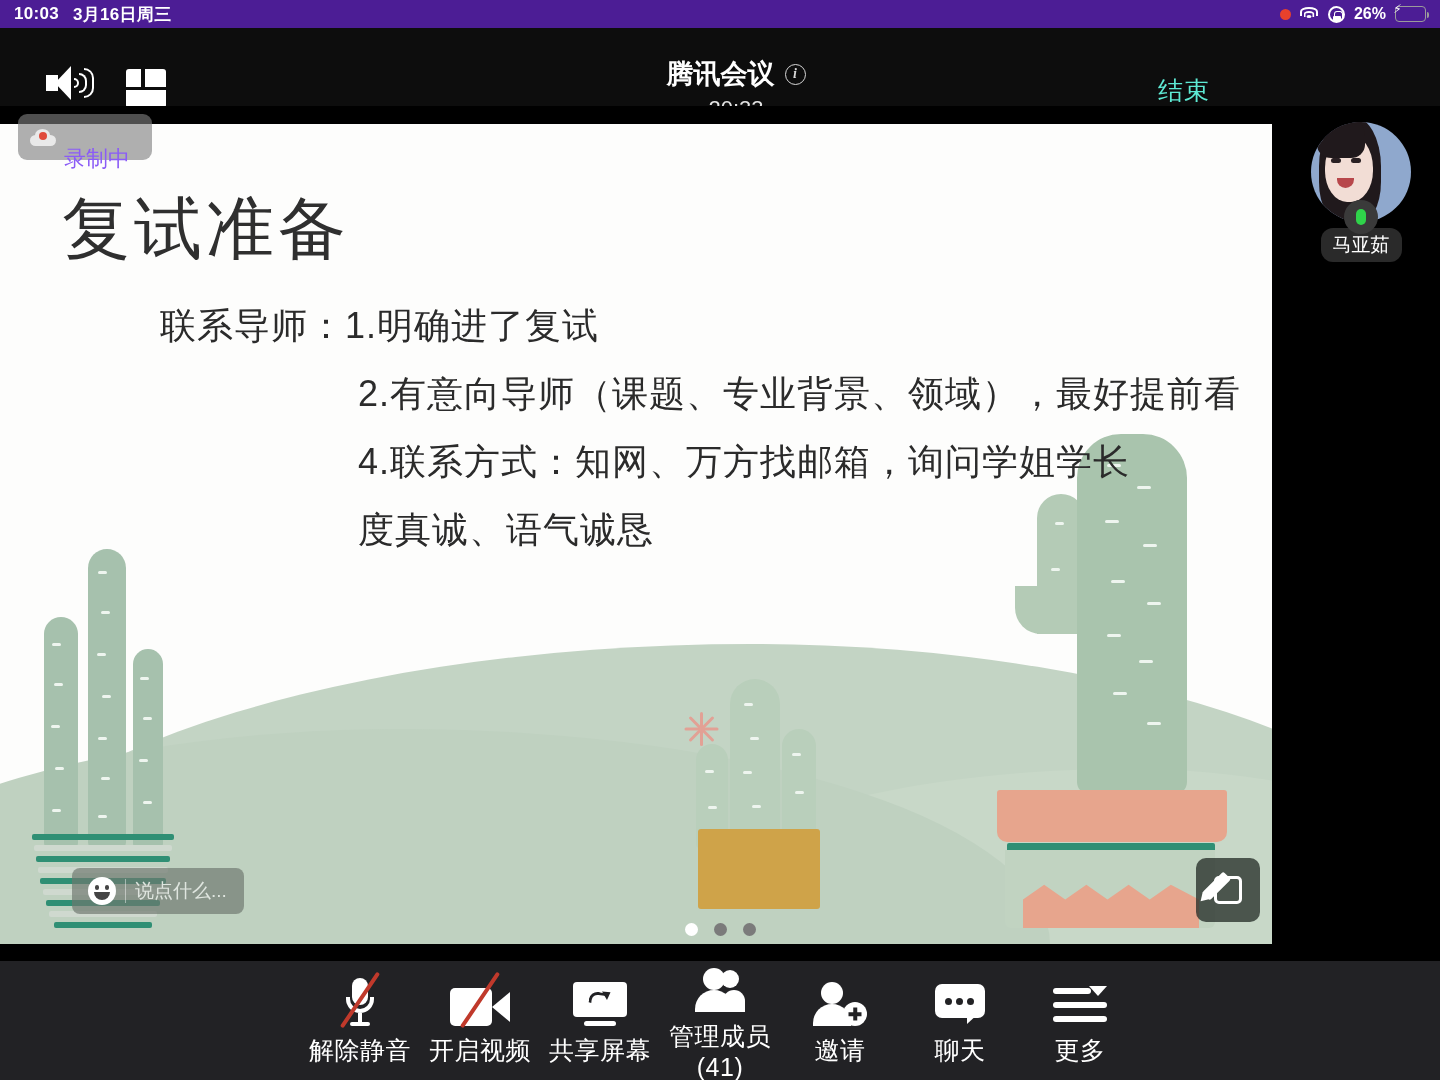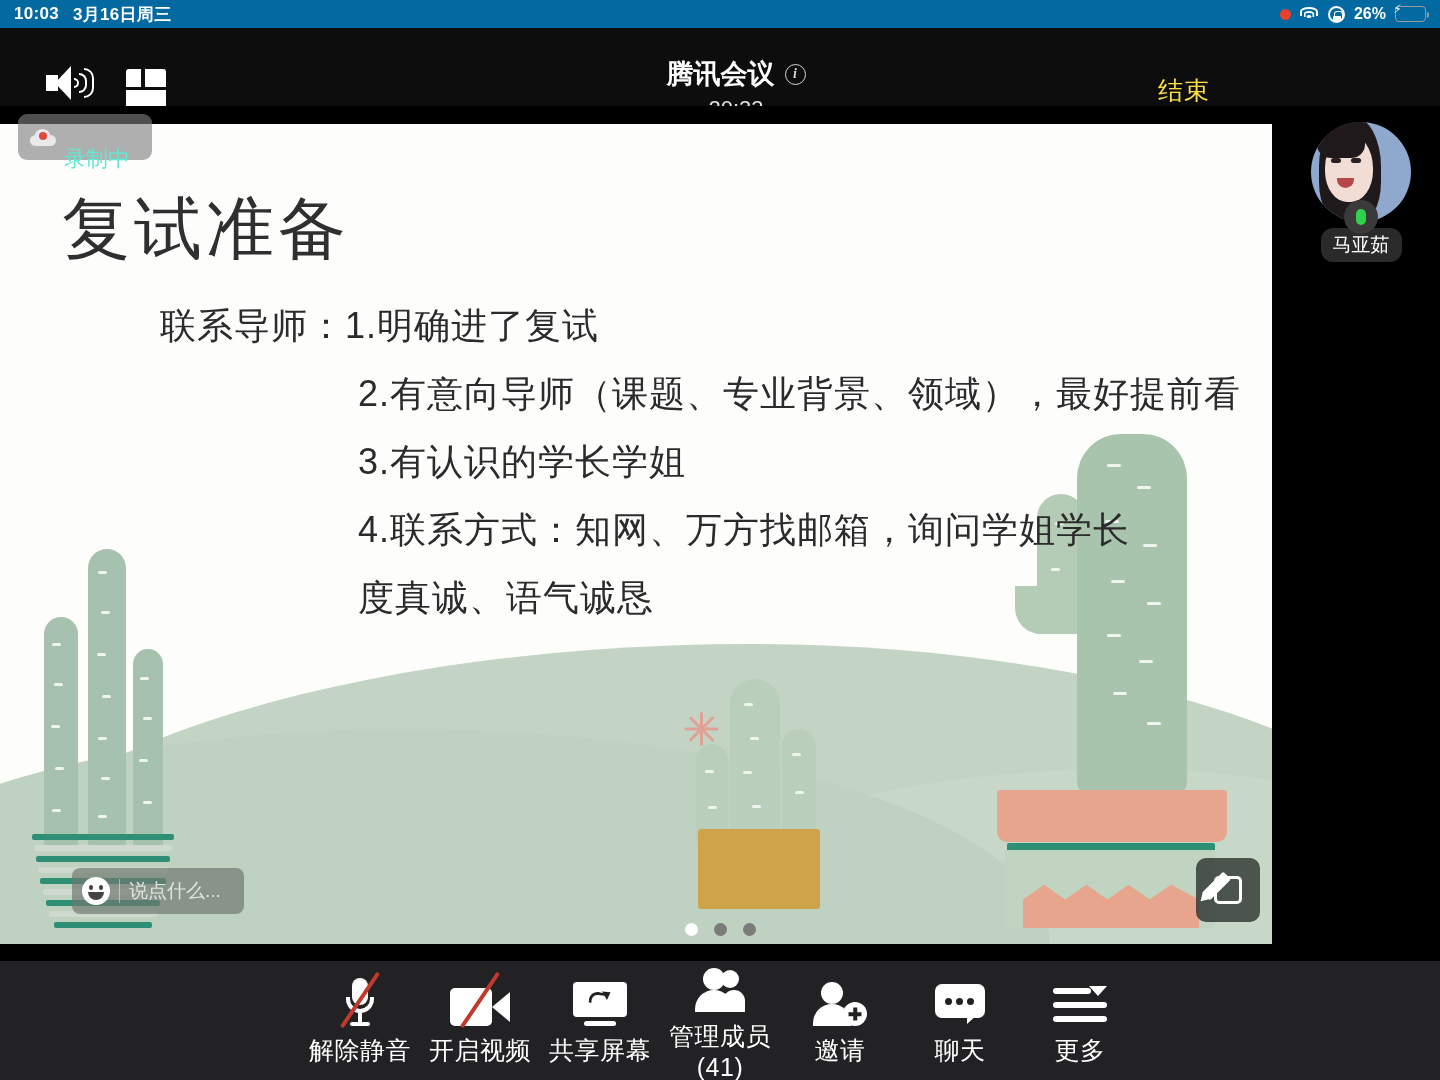--- a/index.html
+++ b/index.html
@@ -6,21 +6,21 @@
   html, body {
     width:1440px; height:1080px; overflow:hidden;
     background:#000;
     font-family:"Liberation Sans","DejaVu Sans",sans-serif;
   }
   .screen { position:relative; width:1440px; height:1080px; background:#0d0d0d; }
 
   
   .statusbar{
     position:absolute; top:0; left:0; width:1440px; height:28px;
-    background:#0369a1; color:#fff;
+    background:#4c1d95; color:#fff;
     display:flex; align-items:center; justify-content:space-between;
     padding:0 14px;
   }
   .sb-left{ display:flex; align-items:center; gap:14px; font-size:17px; font-weight:600; letter-spacing:.3px;}
   .sb-right{ display:flex; align-items:center; gap:9px; font-size:16px; font-weight:600;}
   .rec-dot{ width:11px;height:11px;border-radius:50%;background:#e8412c;display:inline-block;}
   .wifi-ico{ width:19px;height:15px; position:relative;}
   .wifi-ico i{ position:absolute; left:50%; transform:translateX(-50%); border:2.2px solid #fff; border-bottom:none; border-radius:50% 50% 0 0; }
   .wifi-ico i:nth-child(1){ width:18px;height:9px; top:0;}
   .wifi-ico i:nth-child(2){ width:11px;height:6px; top:4px;}
@@ -48,21 +48,21 @@
   .spk .w3{left:38px;top:2px;width:10px;height:30px;}
   .hdr-layout{ position:absolute; left:110px; top:41px; width:44px;height:40px;}
   .hdr-layout .q{position:absolute;background:#fff;}
   .hdr-layout .q1{left:0;top:0;width:15px;height:18px;border-radius:3px 0 0 0;}
   .hdr-layout .q2{left:19px;top:0;width:21px;height:18px;border-radius:0 3px 0 0;}
   .hdr-layout .q3{left:0;top:21px;width:40px;height:18px;border-radius:0 0 3px 3px;}
   .hdr-center{ position:absolute; left:0; width:1440px; top:28px; text-align:center;}
   .hdr-title{ font-size:27px; font-weight:600; display:inline-flex; align-items:center; gap:10px; }
   .info-ico{ width:21px;height:21px;border:1.8px solid #d8d8d8;border-radius:50%;display:inline-flex;align-items:center;justify-content:center;font-size:14px;font-style:italic;font-family:"Liberation Serif",serif;color:#d8d8d8;font-weight:700;}
   .hdr-time{ font-size:22px; color:#e3e3e3; margin-top:4px; }
-  .hdr-end{ position:absolute; right:30px; top:46px; font-size:25px; color:#fde047; letter-spacing:1px;}
+  .hdr-end{ position:absolute; right:30px; top:46px; font-size:25px; color:#5eead4; letter-spacing:1px;}
 
   
   .stage{ position:absolute; top:106px; left:0; width:1440px; height:855px; background:#000; overflow:hidden;}
   .slide{ position:absolute; top:18px; left:0; width:1272px; height:820px; background:#fdfdfc; overflow:hidden;}
 
   
   .hill-back{ position:absolute; left:-60px; bottom:0; width:1560px; height:300px;
     background:#c3d4c4; border-radius:52% 48% 0 0 / 100% 100% 0 0; }
   .hill-front{ position:absolute; left:-200px; bottom:0; width:1250px; height:215px;
     background:#bfd1c0; border-radius:48% 52% 0 0 / 100% 100% 0 0; }
@@ -108,41 +108,41 @@
   .bd-indent{ padding-left:198px; }
 
   
   .rec-pill{ position:absolute; left:18px; top:8px; width:134px; height:46px;
     background:rgba(128,128,128,.62); border-radius:9px; display:flex; align-items:center; gap:8px; padding:0 12px; }
   .rec-cloud{ width:26px;height:17px; position:relative;}
   .rec-cloud .c{position:absolute;background:#e9e9e9;border-radius:50%;}
   .rec-cloud .c1{left:0;bottom:0;width:26px;height:11px;border-radius:8px;}
   .rec-cloud .c2{left:5px;bottom:5px;width:15px;height:12px;}
   .rec-cloud .rd{position:absolute;left:9px;bottom:6px;width:8px;height:8px;border-radius:50%;background:#e04b3c;}
-  .rec-txt{ font-size:22px; color:#5eead4;margin-top:44px; }
+  .rec-txt{ font-size:22px; color:#8b5cf6;margin-top:44px; }
 
   
   .pip{ position:absolute; right:24px; top:16px; width:110px; }
   .pip-av{ width:100px;height:100px;border-radius:50%; overflow:hidden; position:relative; margin:0 auto;
            background:#8fa8cd; }
   .pip-av .hair{position:absolute;left:8px;top:-6px;width:62px;height:110px;background:#20191c;border-radius:46% 46% 40% 40%;}
   .pip-av .face{position:absolute;left:14px;top:12px;width:48px;height:68px;background:#f2ddd5;border-radius:50% 50% 46% 46%;}
   .pip-av .hair2{position:absolute;left:6px;top:-8px;width:48px;height:44px;background:#20191c;border-radius:50% 50% 30% 30%;}
   .pip-av .eye{position:absolute;top:36px;width:10px;height:5px;background:#2a2023;border-radius:3px;}
   .pip-av .eye.l{left:20px;} .pip-av .eye.r{left:40px;}
   .pip-av .lip{position:absolute;left:26px;top:56px;width:17px;height:10px;background:#b8474b;border-radius:0 0 9px 9px;}
   .pip-mic{ position:absolute; left:50%; transform:translateX(-50%); bottom:28px; width:34px;height:34px;border-radius:50%;
             background:#3a3a3a; display:flex;align-items:center;justify-content:center;}
   .pip-mic .m{width:10px;height:16px;background:#2fd34a;border-radius:5px;}
   .pip-name{ margin:6px auto 0; background:rgba(60,60,60,.7); color:#fff; font-size:19px;
              padding:4px 12px; border-radius:12px; width:max-content; }
 
   
   .chat-entry{ position:absolute; left:72px; bottom:30px; width:172px; height:46px;
-      background:rgba(110,120,110,.68); border-radius:8px; display:flex; align-items:center; gap:9px; padding:0 10px;}
+      background:rgba(110,120,110,.68); border-radius:8px; display:flex; align-items:center; gap:9px; padding:0 16px;}
   .emoji-ico{ width:28px;height:28px;border-radius:50%;background:#fff; position:relative;}
   .emoji-ico::before{content:"";position:absolute;left:7px;top:8px;width:4px;height:5px;background:#444;border-radius:2px;
                      box-shadow:10px 0 0 #444;}
   .emoji-ico::after{content:"";position:absolute;left:6px;top:15px;width:16px;height:8px;background:#444;border-radius:0 0 9px 9px;}
   .chat-div{ width:1px;height:24px;background:rgba(255,255,255,.45);}
   .chat-ph{ color:#dfe5df; font-size:19px; }
 
   
   .annot{ position:absolute; right:12px; bottom:22px; width:64px;height:64px;border-radius:10px;
           background:rgba(40,48,42,.78); display:flex;align-items:center;justify-content:center;}
@@ -353,21 +353,20 @@
         <div class="cr-pot-band"></div>
         <div class="cr-pot-body">
             <span class="zig"></span>
           </div>
       </div>
 
       <div class="slide-title">复试准备</div>
       <div class="slide-body">
         <div class="bd-line">联系导师：1.明确进了复试</div>
         <div class="bd-line bd-indent">2.有意向导师（课题、专业背景、领域），最好提前看</div>
-        <div class="bd-line bd-indent">3.有认识的学长学姐</div>
         <div class="bd-line bd-indent">4.联系方式：知网、万方找邮箱，询问学姐学长</div>
         <div class="bd-line bd-indent">度真诚、语气诚恳</div>
       </div>
 
       <div class="dots">
         <span class="dot on"></span>
         <span class="dot"></span>
         <span class="dot"></span>
       </div>
 

